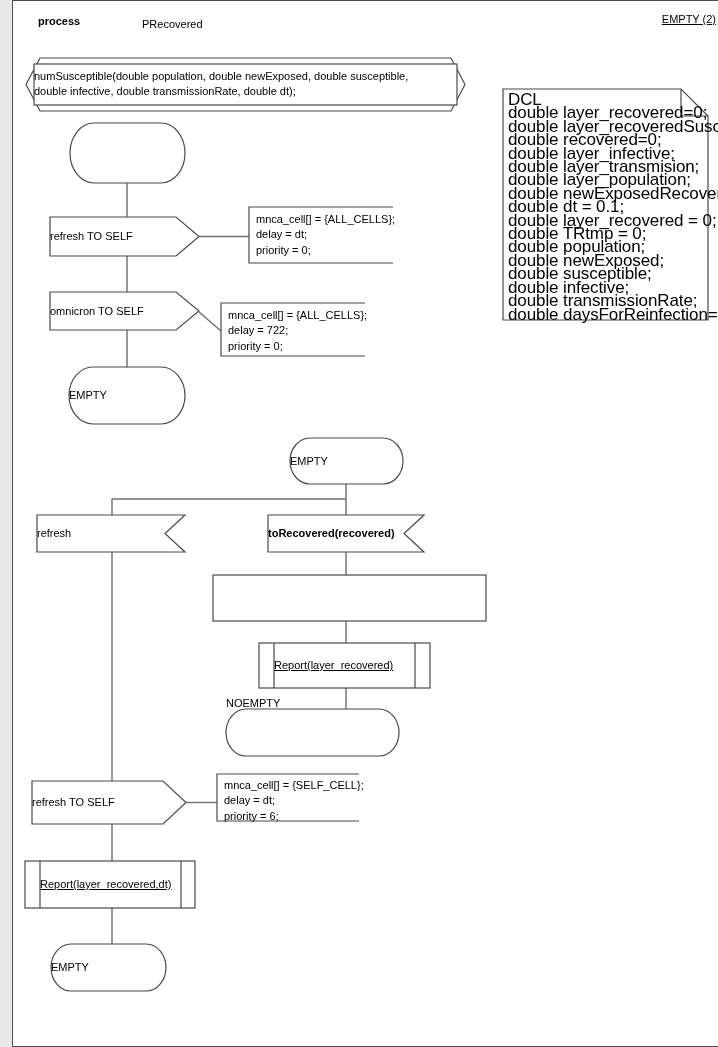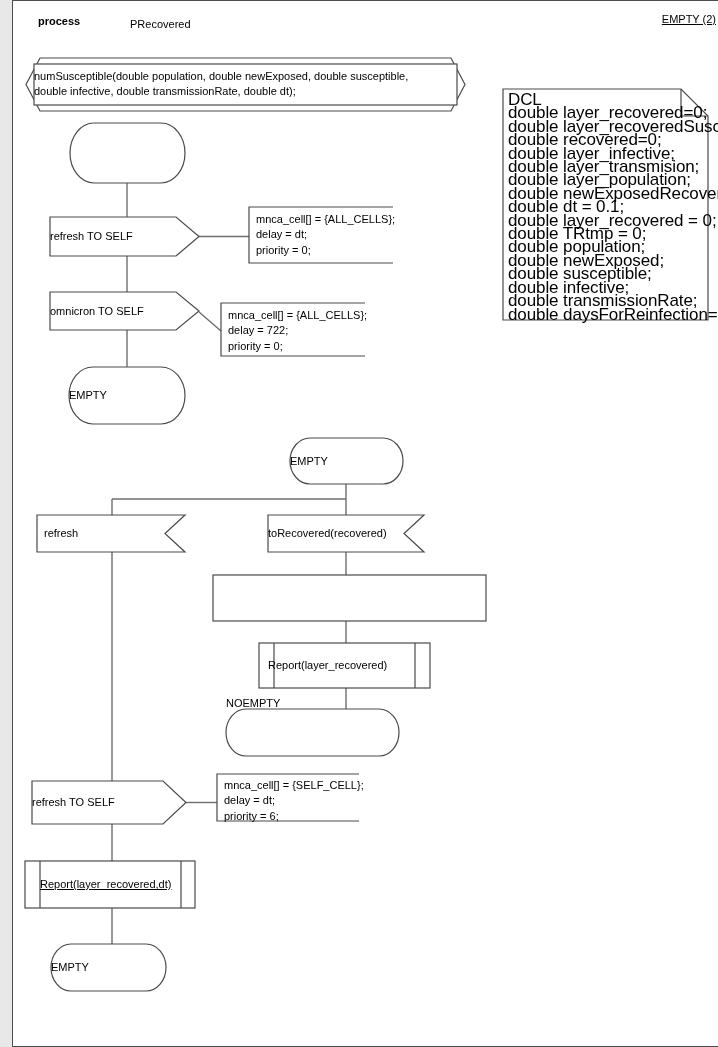--- a/index.html
+++ b/index.html
@@ -91,21 +91,21 @@
     </g>
 
     <g stroke="#4a4a4a" stroke-width="1.2" fill="none">
       <path d="M380,206 H236 V262 H380"></path>
       <path d="M352,302 H208 V355 H352"></path>
       <path d="M346,773 H204 V820 H346"></path>
     </g>
   </svg>
 
   <div class="txt bold" style="left:25px;top:14px;">process</div>
-  <div class="txt" style="left:76px;top:17px;padding-left:41px;">PRecovered</div>
+  <div class="txt" style="left:88px;top:17px;padding-left:41px;">PRecovered</div>
   <div class="txt right" style="right:13px;top:12px;width:90px;text-decoration:underline;">EMPTY (2)</div>
 
   <div class="txt center sig" style="left:21px;top:68px;width:423px;">numSusceptible(double population, double newExposed, double susceptible,
 double infective, double transmissionRate, double dt);</div>
 
   <div class="txt pre dcl" style="left:495px;top:92px;">DCL
 double layer_recovered=0;
 double layer_recoveredSusceptible=0;
 double recovered=0;
 double layer_infective;
@@ -126,23 +126,23 @@
   <div class="txt pre comment" style="left:243px;top:211px;">mnca_cell[] = {ALL_CELLS};
 delay = dt;
 priority = 0;</div>
   <div class="txt center" style="left:37px;top:304px;width:153px;">omnicron TO SELF</div>
   <div class="txt pre comment" style="left:215px;top:307px;">mnca_cell[] = {ALL_CELLS};
 delay = 722;
 priority = 0;</div>
   <div class="txt center" style="left:56px;top:388px;width:116px;">EMPTY</div>
 
   <div class="txt center" style="left:277px;top:454px;width:113px;">EMPTY</div>
-  <div class="txt center" style="left:31px;top:526px;width:128px;">refresh</div>
-  <div class="txt center" style="left:255px;top:526px;width:136px;">toRecovered(recovered)</div>
-  <div class="txt center" style="left:255px;top:658px;width:162px;">Report(layer_recovered)</div>
+  <div class="txt center" style="left:24px;top:526px;width:128px;">refresh</div>
+  <div class="txt center" style="left:255px;top:526px;width:136px;font-weight:bold;">toRecovered(recovered)</div>
+  <div class="txt center" style="left:261px;top:658px;width:162px;text-decoration:underline;">Report(layer_recovered)</div>
   <div class="txt center" style="left:213px;top:696px;width:173px;">NOEMPTY</div>
 
   <div class="txt center" style="left:19px;top:795px;width:154px;">refresh TO SELF</div>
   <div class="txt pre comment" style="left:211px;top:777px;">mnca_cell[] = {SELF_CELL};
 delay = dt;
 priority = 6;</div>
   <div class="txt center" style="left:27px;top:877px;width:141px;text-decoration:underline;">Report(layer_recovered,dt)</div>
   <div class="txt center" style="left:38px;top:960px;width:115px;">EMPTY</div>
 
 </div>

